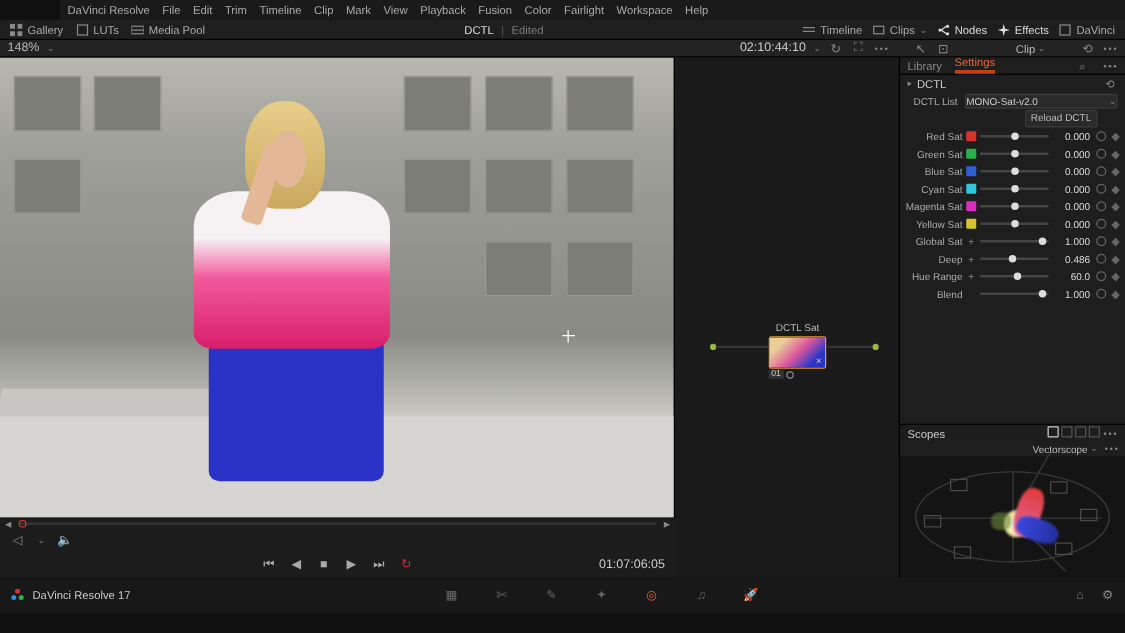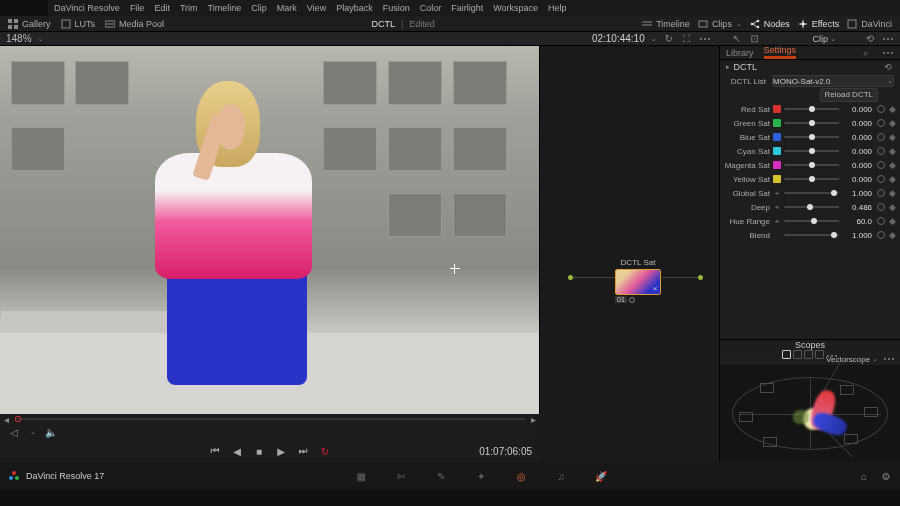--- a/index.html
+++ b/index.html
@@ -60,21 +60,21 @@
   .param .plab { flex:0 0 46px; text-align:right; font-size:8px; color:#aaa;}
   .param .swatch { width:8px;height:8px;border-radius:1px; flex:0 0 8px;}
   .param .slider { flex:1; height:10px; position:relative; }
   .param .slider .tr { position:absolute; left:0;right:0;top:4px;height:2px;background:#444;border-radius:1px;}
   .param .slider .dot { position:absolute; width:6px;height:6px;background:#ddd;border-radius:50%; top:2px; transform:translateX(-50%);}
   .param .val { flex:0 0 30px; font-size:8px; color:#ddd; text-align:right;}
   .param .rst { width:8px;height:8px;border:1px solid #666;border-radius:50%; cursor:pointer; margin-left:2px;}
   .param .kf { color:#666; font-size:9px; cursor:pointer; margin-left:1px;}
   .sec-hd { font-size:8px; color:#ccc; padding:2px 6px; display:flex; align-items:center; gap:3px;}
   .sec-hd .chev{font-size:7px;}
-  .scopes-hd { height:14px; background:#1d1d1d; border-top:1px solid #000; display:flex; align-items:center; justify-content:space-between; padding:0 6px;flex-direction:column;}
+  .scopes-hd { height:14px; background:#1d1d1d; border-top:1px solid #000; display:flex; align-items:center; justify-content:space-between; padding:0 6px;}
   .scopes-hd .ttl { font-size:9px; color:#ccc; }
   .scopes-hd .bset { display:flex; gap:2px; }
   .sq { width:9px;height:9px;border:1px solid #555; border-radius:1px; cursor:pointer;}
   .sq.a { border-color:#ccc;}
   .scopes-sub { height:12px; display:flex; justify-content:flex-end; padding-right:6px; align-items:center;}
   .scopes-sub .vs { font-size:8px; color:#bbb; display:flex; gap:2px; align-items:center; cursor:pointer;}
   .scope-canvas { flex:1; position:relative; background:#141414; }
   .bottom { height:28px; background:#181818; display:flex; flex-direction:column; }
   .bottom .bar { height:28px; display:flex; align-items:center; justify-content:space-between; padding:0 8px;}
   .bottom .logo-row { display:flex; gap:6px; align-items:center; font-size:9px; color:#ccc;}

